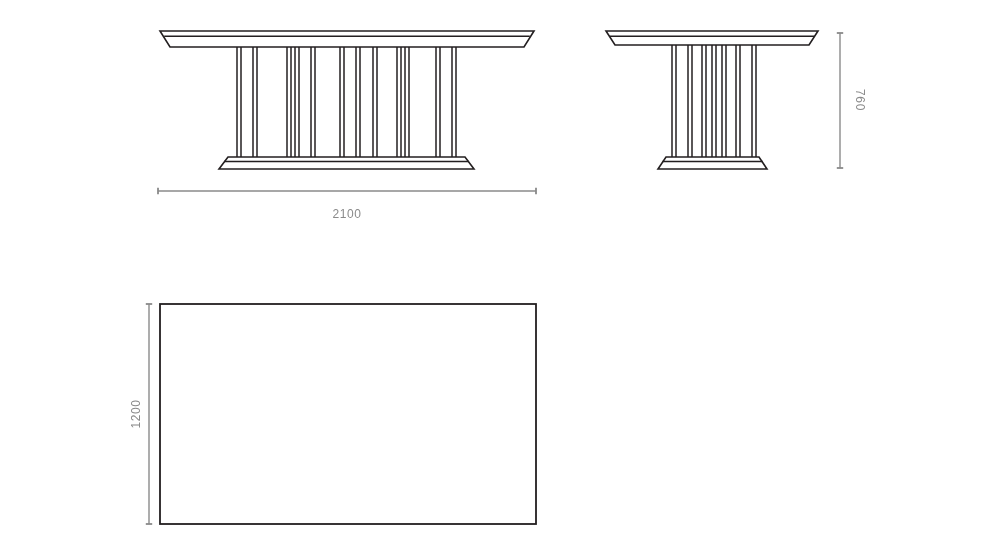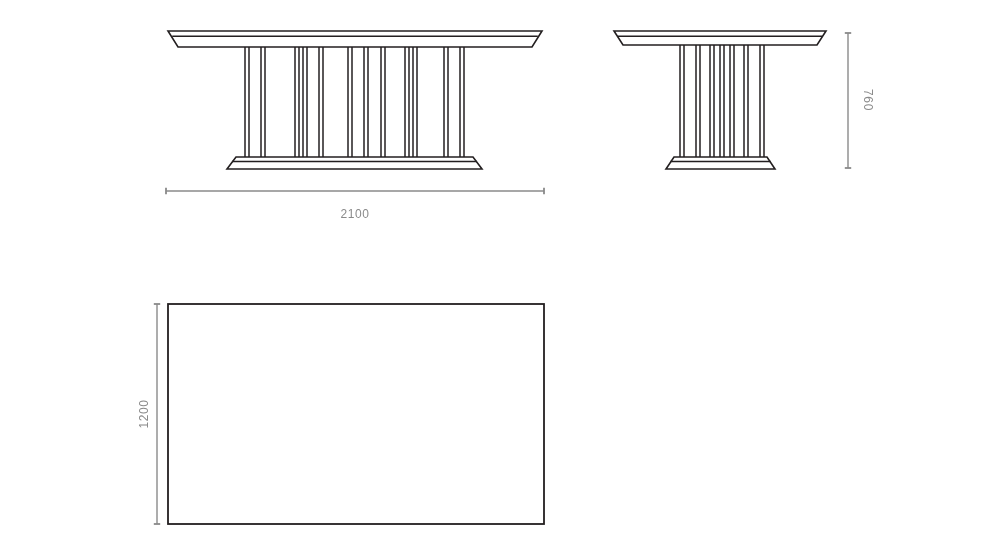--- a/index.html
+++ b/index.html
@@ -10,21 +10,21 @@
   }
   body {
     width: 1000px;
     height: 550px;
     font-family: "Liberation Sans", sans-serif;
     overflow: hidden;
     position: relative;
   }
   #drawing-root {
     position: absolute;
-    left: 16px;
+    left: 8px;
     top: 0;
     width: 872px;
     height: 550px;
   }
   svg.sheet {
     display: block;
     width: 1000px;
     height: 550px;
   }
   .dim-text {

